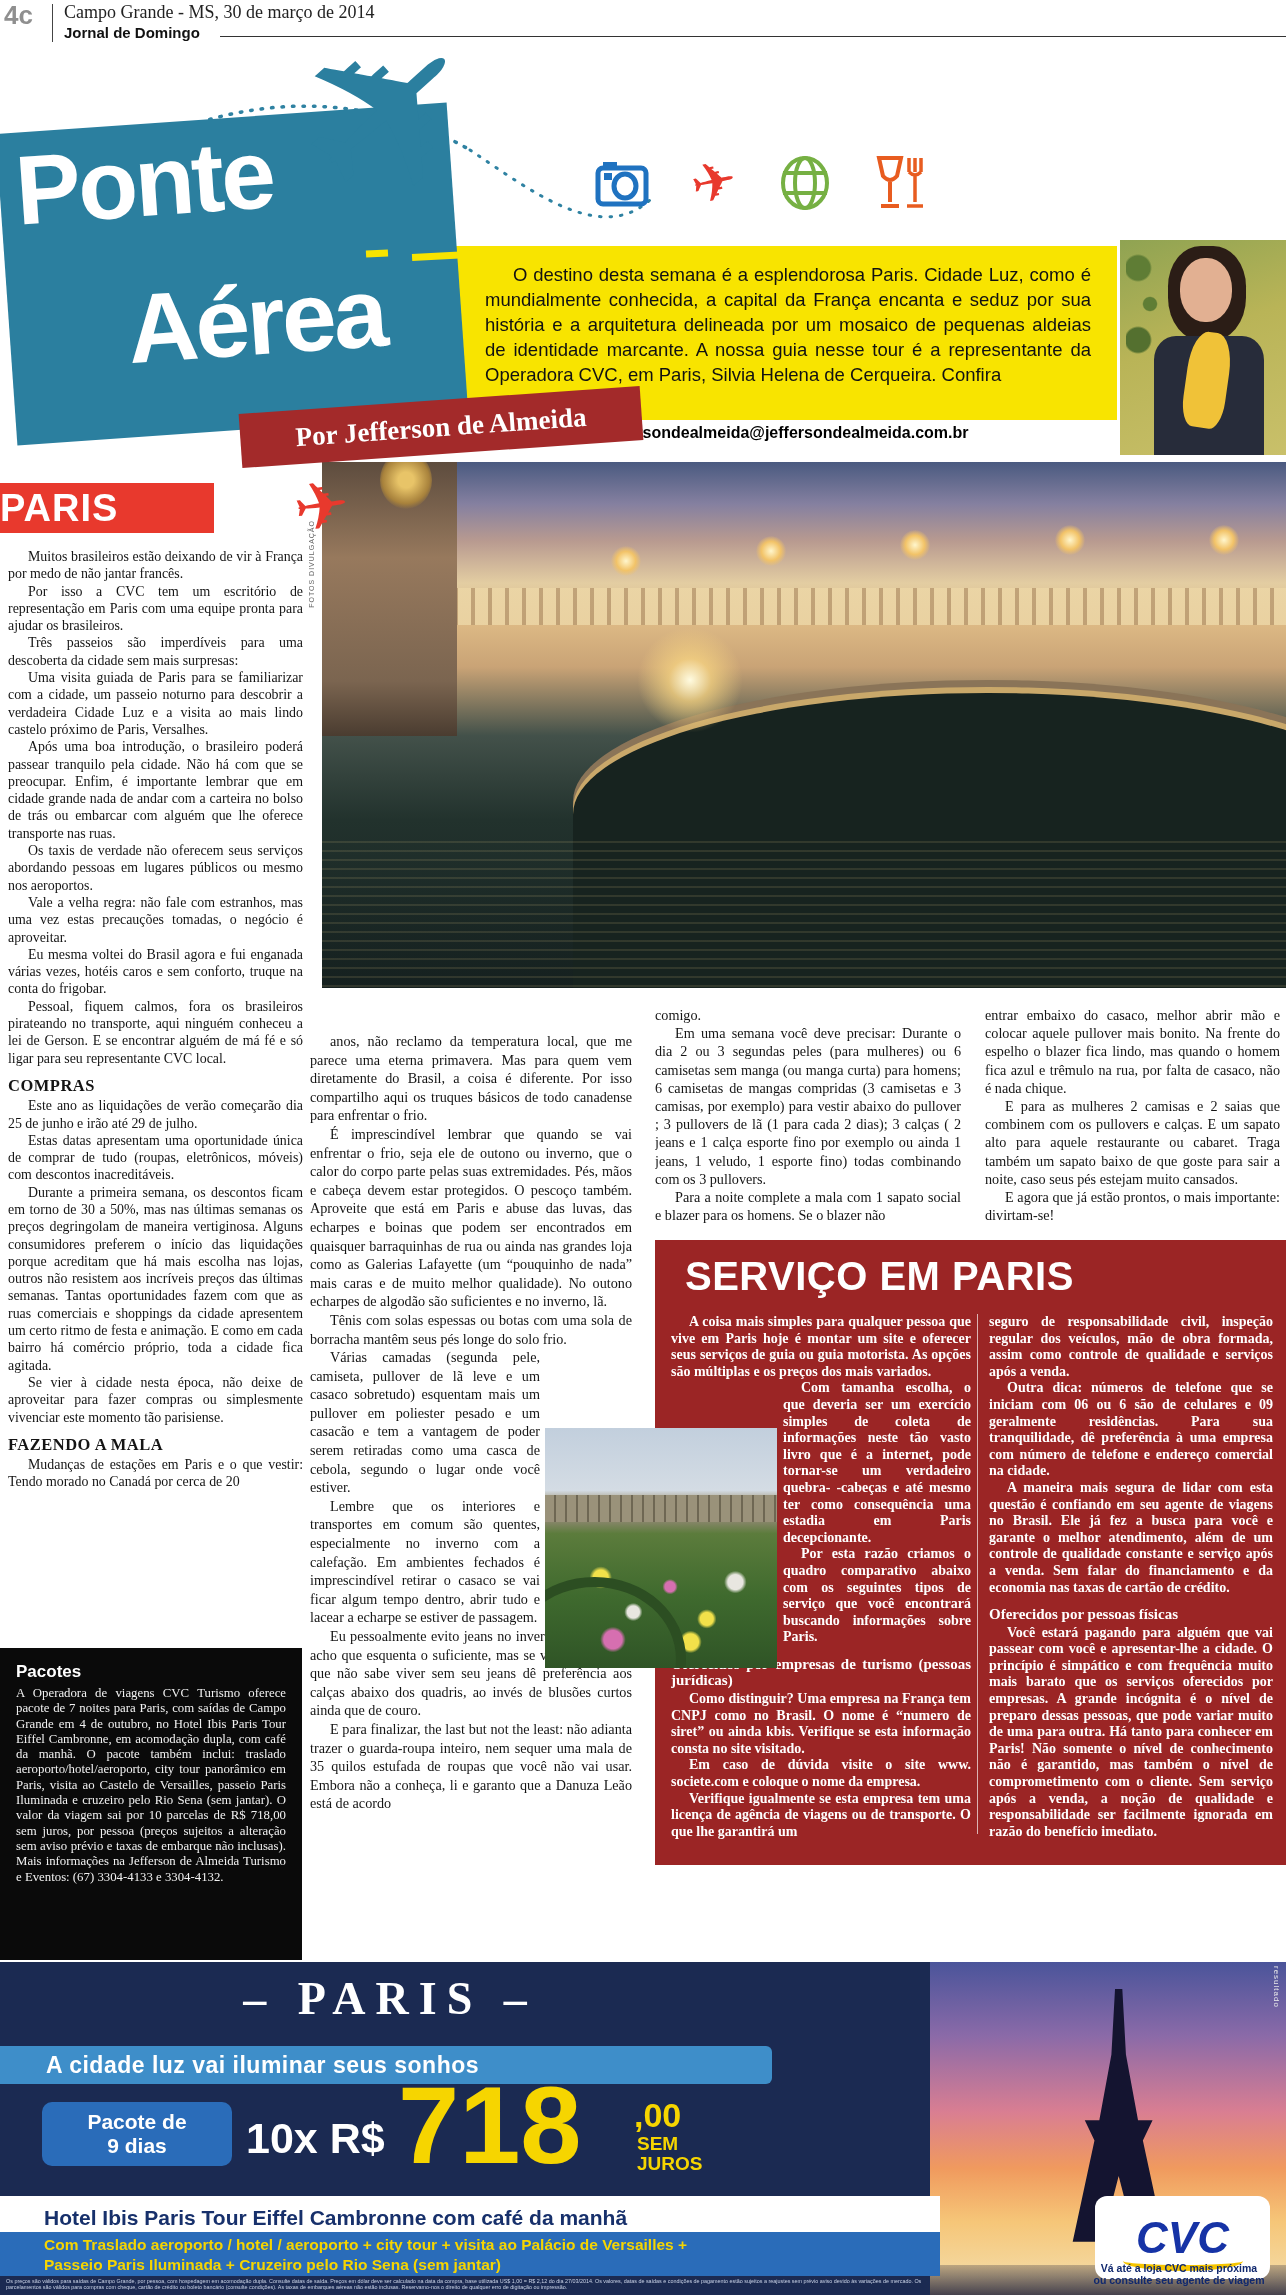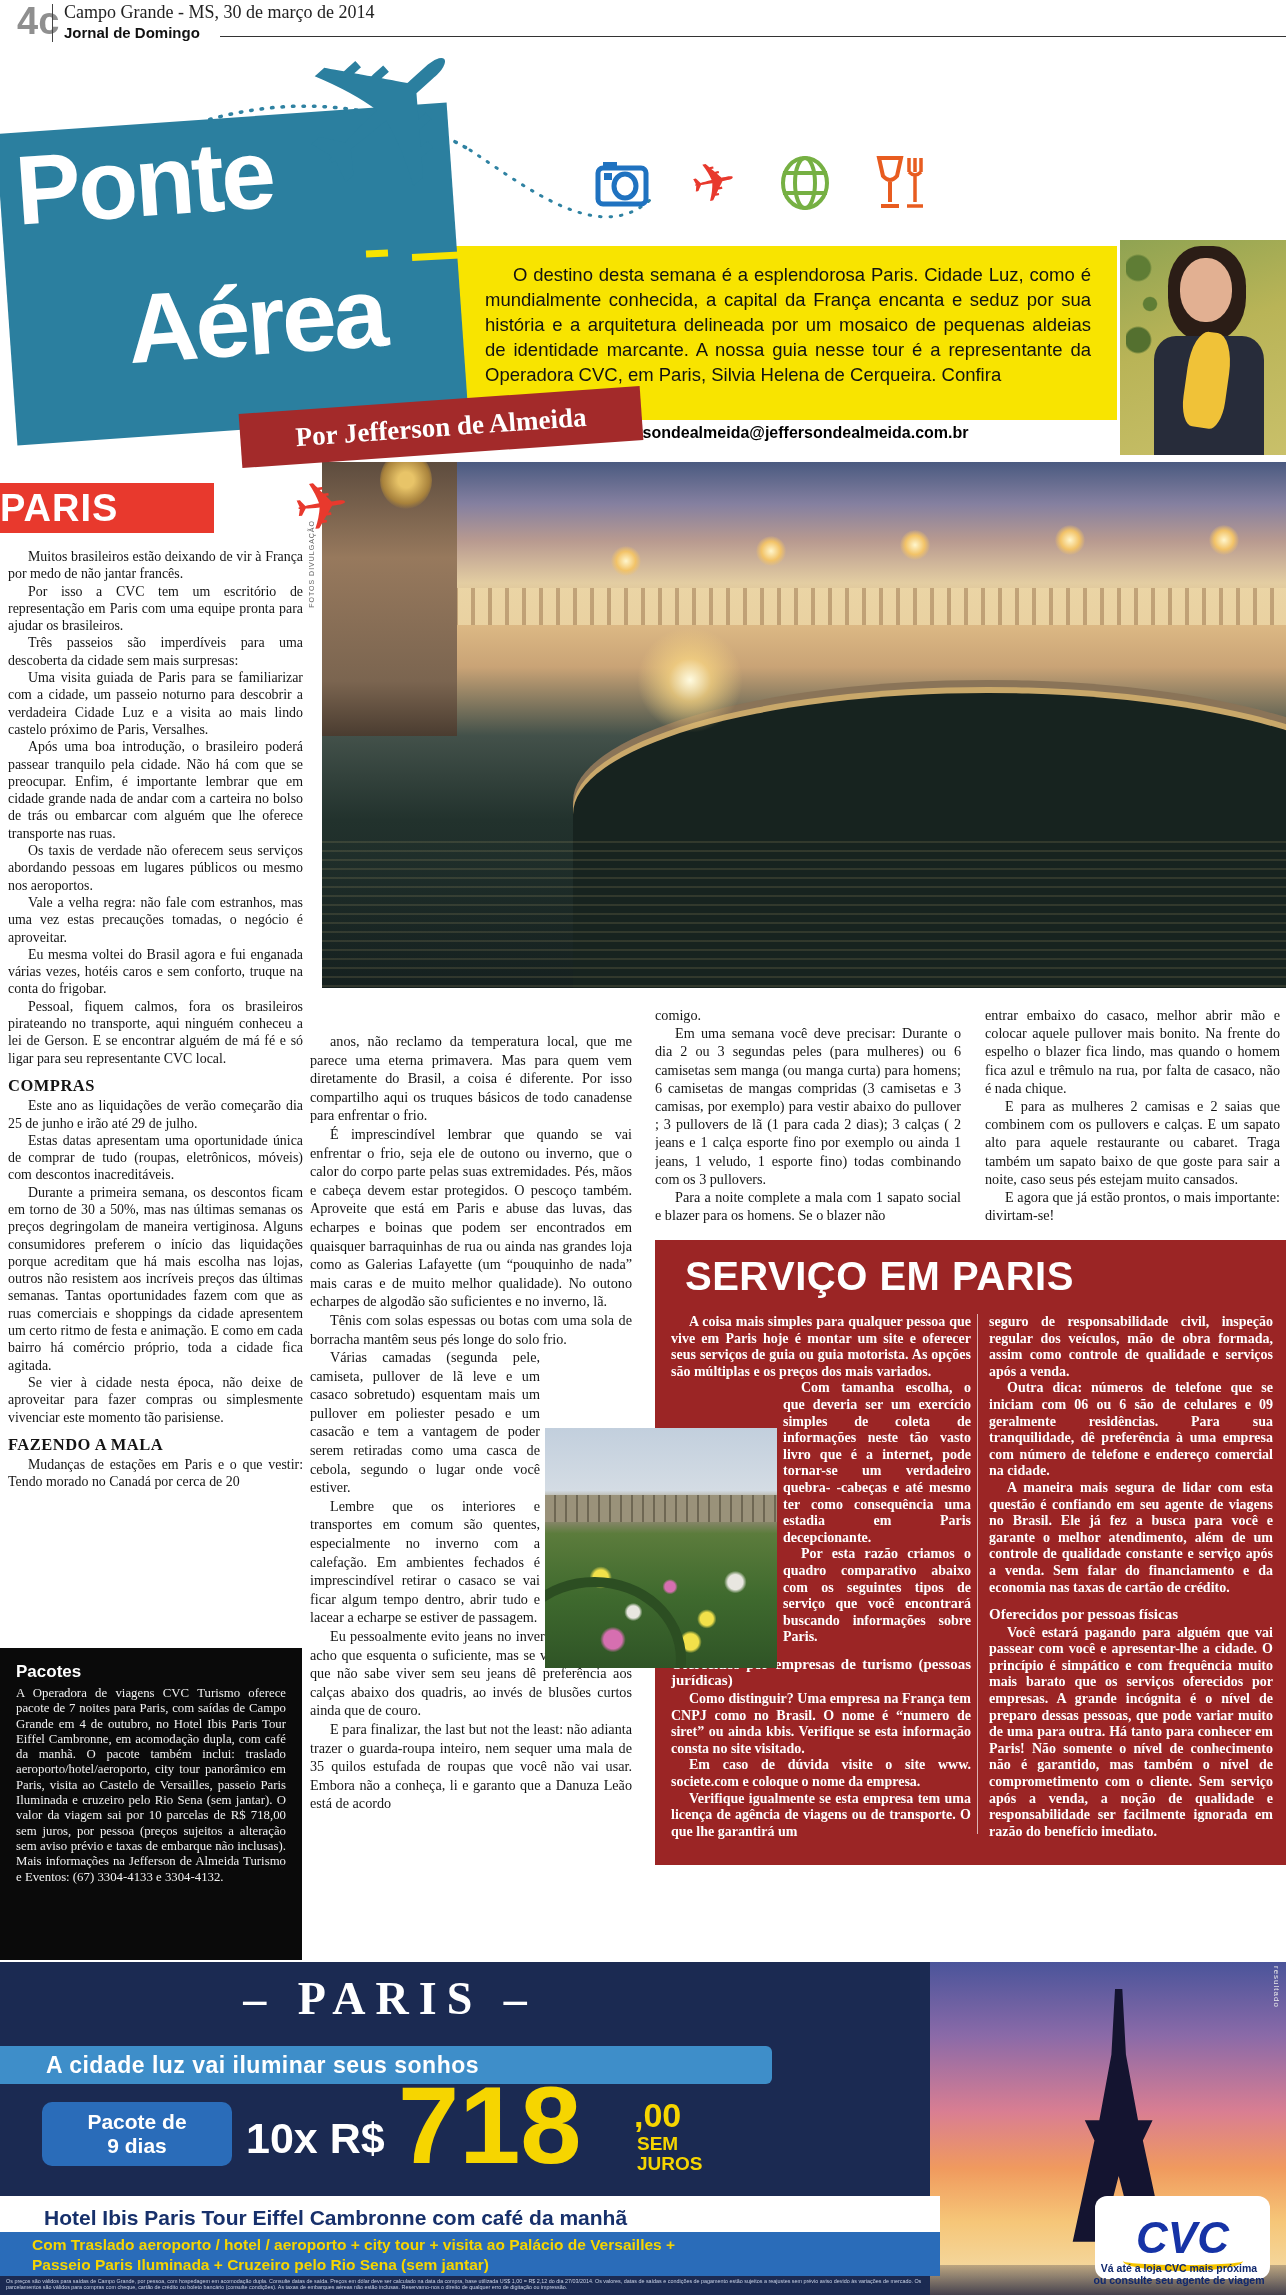--- a/index.html
+++ b/index.html
@@ -2,21 +2,21 @@
 <html><head>
 <meta charset="utf-8">
 <style>
   html,body{margin:0;padding:0;}
   body{width:1286px;height:2295px;position:relative;background:#ffffff;
        font-family:"Liberation Serif",serif;color:#1a1a1a;overflow:hidden;}
   .abs{position:absolute;}
   .sans{font-family:"Liberation Sans",sans-serif;}
   .serif{font-family:"Liberation Serif",serif;}
   
-  .pageno{left:17px;top:0px;font-size:38px;font-weight:800;color:#8f8f8f;}
+  .pageno{left:4px;top:0px;font-size:26px;font-weight:800;color:#8f8f8f;}
   .vrule{left:52px;top:4px;width:1px;height:38px;background:#444;}
   .dateline{left:64px;top:2px;font-size:18px;color:#222;}
   .pub{left:64px;top:24px;font-size:15px;font-weight:700;color:#111;}
   .hrule{left:220px;top:36px;right:0;height:1px;background:#333;}
   
   .tealbox{left:6px;top:118px;width:452px;height:312px;background:#2b7f9f;transform:rotate(-4deg);z-index:2;}
   .ponte{left:16px;top:2px;font-size:98px;font-weight:800;color:#fff;letter-spacing:-3px;position:absolute;}
   .aerea{left:118px;top:148px;font-size:98px;font-weight:800;color:#fff;letter-spacing:-3px;position:absolute;}
   .bigplane{left:300px;top:8px;font-size:215px;color:#2b7f9f;transform:rotate(-42deg);z-index:3;line-height:1;}
   .ystrip1{left:366px;top:250px;width:22px;height:7px;background:#f8e400;transform:rotate(-3deg);z-index:4;}
@@ -84,21 +84,21 @@
   .price{position:absolute;left:398px;top:108px;color:#f6d500;font-family:"Liberation Sans",sans-serif;
          font-weight:800;font-size:110px;line-height:1;}
   .cents{position:absolute;left:634px;top:134px;color:#f6d500;font-family:"Liberation Sans",sans-serif;
          font-weight:800;font-size:34px;}
   .terms{position:absolute;left:637px;top:172px;color:#f6d500;font-family:"Liberation Sans",sans-serif;
          font-weight:800;font-size:19px;line-height:20px;}
   .hotelbar{position:absolute;left:0;top:234px;width:940px;height:44px;background:#ffffff;display:flex;align-items:center;}
   .hotelbar span{color:#17306b;font-family:"Liberation Sans",sans-serif;font-weight:700;font-size:21px;padding-left:44px;}
   .incbar{position:absolute;left:0;top:270px;width:940px;height:44px;background:#2a6cb9;
           font-family:"Liberation Sans",sans-serif;font-weight:700;font-size:15.5px;line-height:20px;
-          color:#f6d500;padding:3px 0 0 32px;box-sizing:border-box;}
+          color:#f6d500;padding:3px 0 0 44px;box-sizing:border-box;}
   .fineprint{position:absolute;left:6px;top:316px;width:930px;color:#c9d2e6;font-family:"Liberation Sans",sans-serif;
              font-size:5.4px;line-height:6.2px;}
   .cvclogo{position:absolute;left:1095px;top:234px;width:175px;height:83px;background:#fff;border-radius:12px;
            display:flex;align-items:center;justify-content:center;}
   .cvclogo .t{color:#1633a6;font-family:"Liberation Sans",sans-serif;font-weight:800;font-style:italic;font-size:44px;}
   .cvclogo .swoosh{position:absolute;width:120px;height:14px;border-bottom:6px solid #f6c500;border-radius:50%;bottom:8px;}
   .cta{position:absolute;left:1076px;top:300px;width:206px;color:#10286e;font-family:"Liberation Sans",sans-serif;
        font-weight:700;font-size:10.5px;line-height:12px;text-align:center;}
   .sidelabel{position:absolute;left:1272px;top:4px;color:#e9e9e9;font-size:8px;writing-mode:vertical-rl;
              font-family:"Liberation Sans",sans-serif;letter-spacing:1px;}

